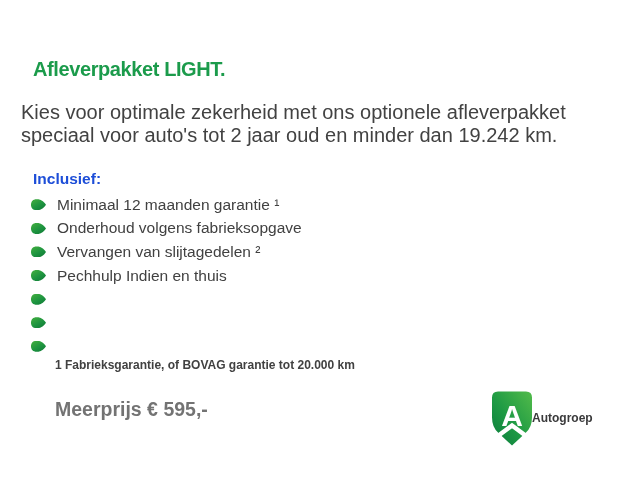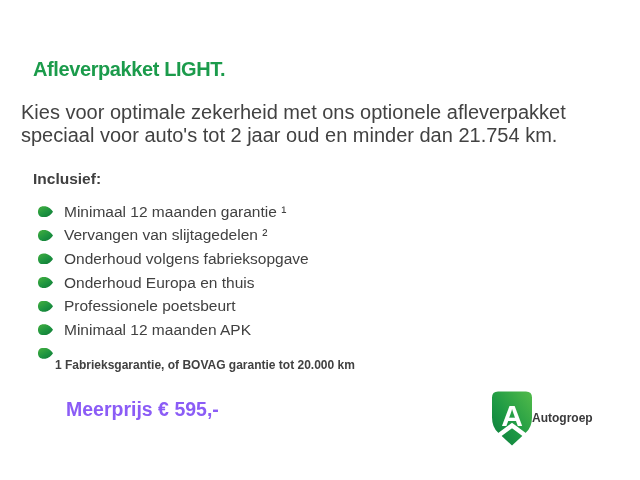--- a/index.html
+++ b/index.html
@@ -33,27 +33,27 @@
     line-height: 23px;
     color: #424242;
     white-space: nowrap;
   }
   .included-heading {
     position: absolute;
     left: 33px;
     top: 170px;
     font-size: 15.5px;
     font-weight: 700;
-    color: #404040;
+    color: #1d4ed8;
   }
   ul.benefits {
     position: absolute;
     left: 31px;
     top: 193px;
-    margin: 7px;
+    margin: 0;
     padding: 0;
     list-style: none;
   }
   ul.benefits li {
     display: flex;
     align-items: center;
     height: 23.6px;
     font-size: 15.5px;
     color: #414141;
     white-space: nowrap;
@@ -72,25 +72,25 @@
     left: 55px;
     top: 356px;
     font-size: 12px;
     font-weight: 700;
     line-height: 18px;
     color: #414141;
     white-space: nowrap;
   }
   .price {
     position: absolute;
-    left: 66px;
+    left: 55px;
     top: 398px;
     font-size: 19.5px;
     font-weight: 700;
-    color: #8b5cf6;
+    color: #737373;
     white-space: nowrap;
   }
   .logo {
     position: absolute;
     left: 492px;
     top: 391px;
     display: flex;
     align-items: center;
   }
   .logo-shield {
@@ -107,49 +107,47 @@
     white-space: nowrap;
   }
 </style>
 </head>
 <body>
 
 <div class="page-title">Afleverpakket LIGHT.</div>
 
 <div class="subtitle">
   <div>Kies voor optimale zekerheid met ons optionele afleverpakket</div>
-  <div>speciaal voor auto's tot 2 jaar oud en minder dan 21.754 km.</div>
+  <div>speciaal voor auto's tot 2 jaar oud en minder dan 19.242 km.</div>
 </div>
 
 <div class="included-heading">Inclusief:</div>
 
 <ul class="benefits">
   <li>
     <span class="leaf"></span>
     <span>Minimaal 12 maanden garantie ¹</span>
   </li>
   <li>
     <span class="leaf"></span>
+    <span>Onderhoud volgens fabrieksopgave</span>
+  </li>
+  <li>
+    <span class="leaf"></span>
     <span>Vervangen van slijtagedelen ²</span>
   </li>
   <li>
     <span class="leaf"></span>
-    <span>Onderhoud volgens fabrieksopgave</span>
+    <span>Pechhulp Indien en thuis</span>
   </li>
   <li>
     <span class="leaf"></span>
-    <span>Onderhoud Europa en thuis</span>
   </li>
   <li>
     <span class="leaf"></span>
-    <span>Professionele poetsbeurt</span>
-  </li>
-  <li>
-    <span class="leaf"></span>
-    <span>Minimaal 12 maanden APK</span>
   </li>
   <li>
     <span class="leaf"></span>
   </li>
 </ul>
 
 <div class="footnotes">
   <div>1 Fabrieksgarantie, of BOVAG garantie tot 20.000 km</div>
 </div>
 

